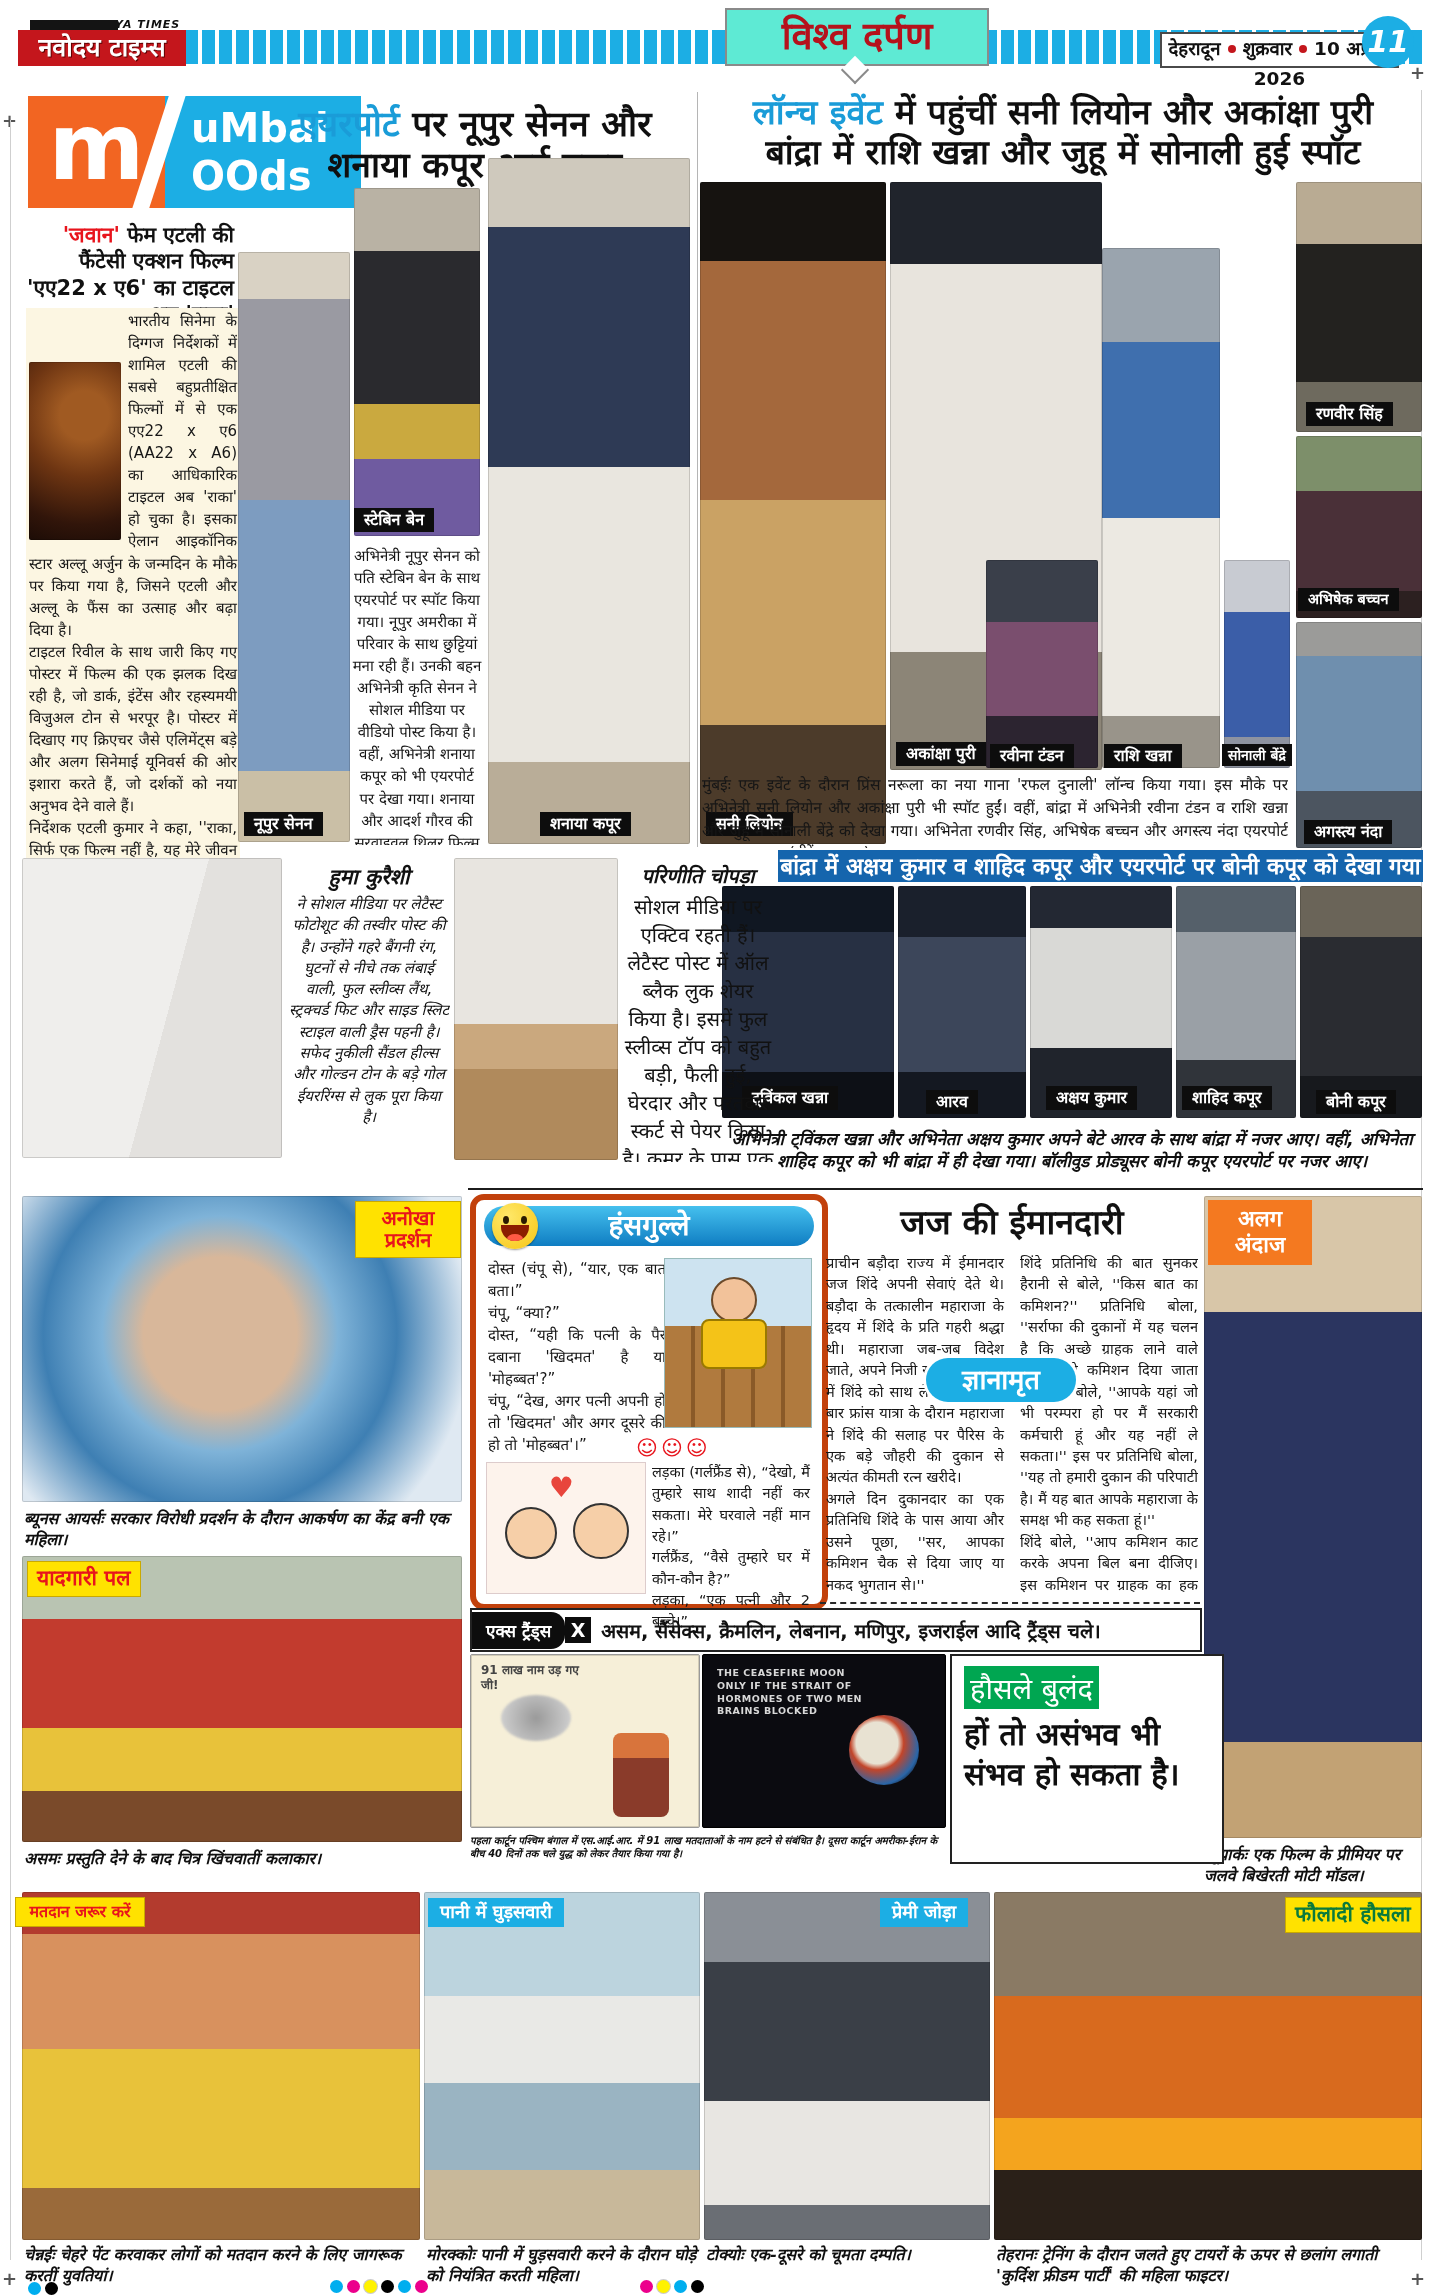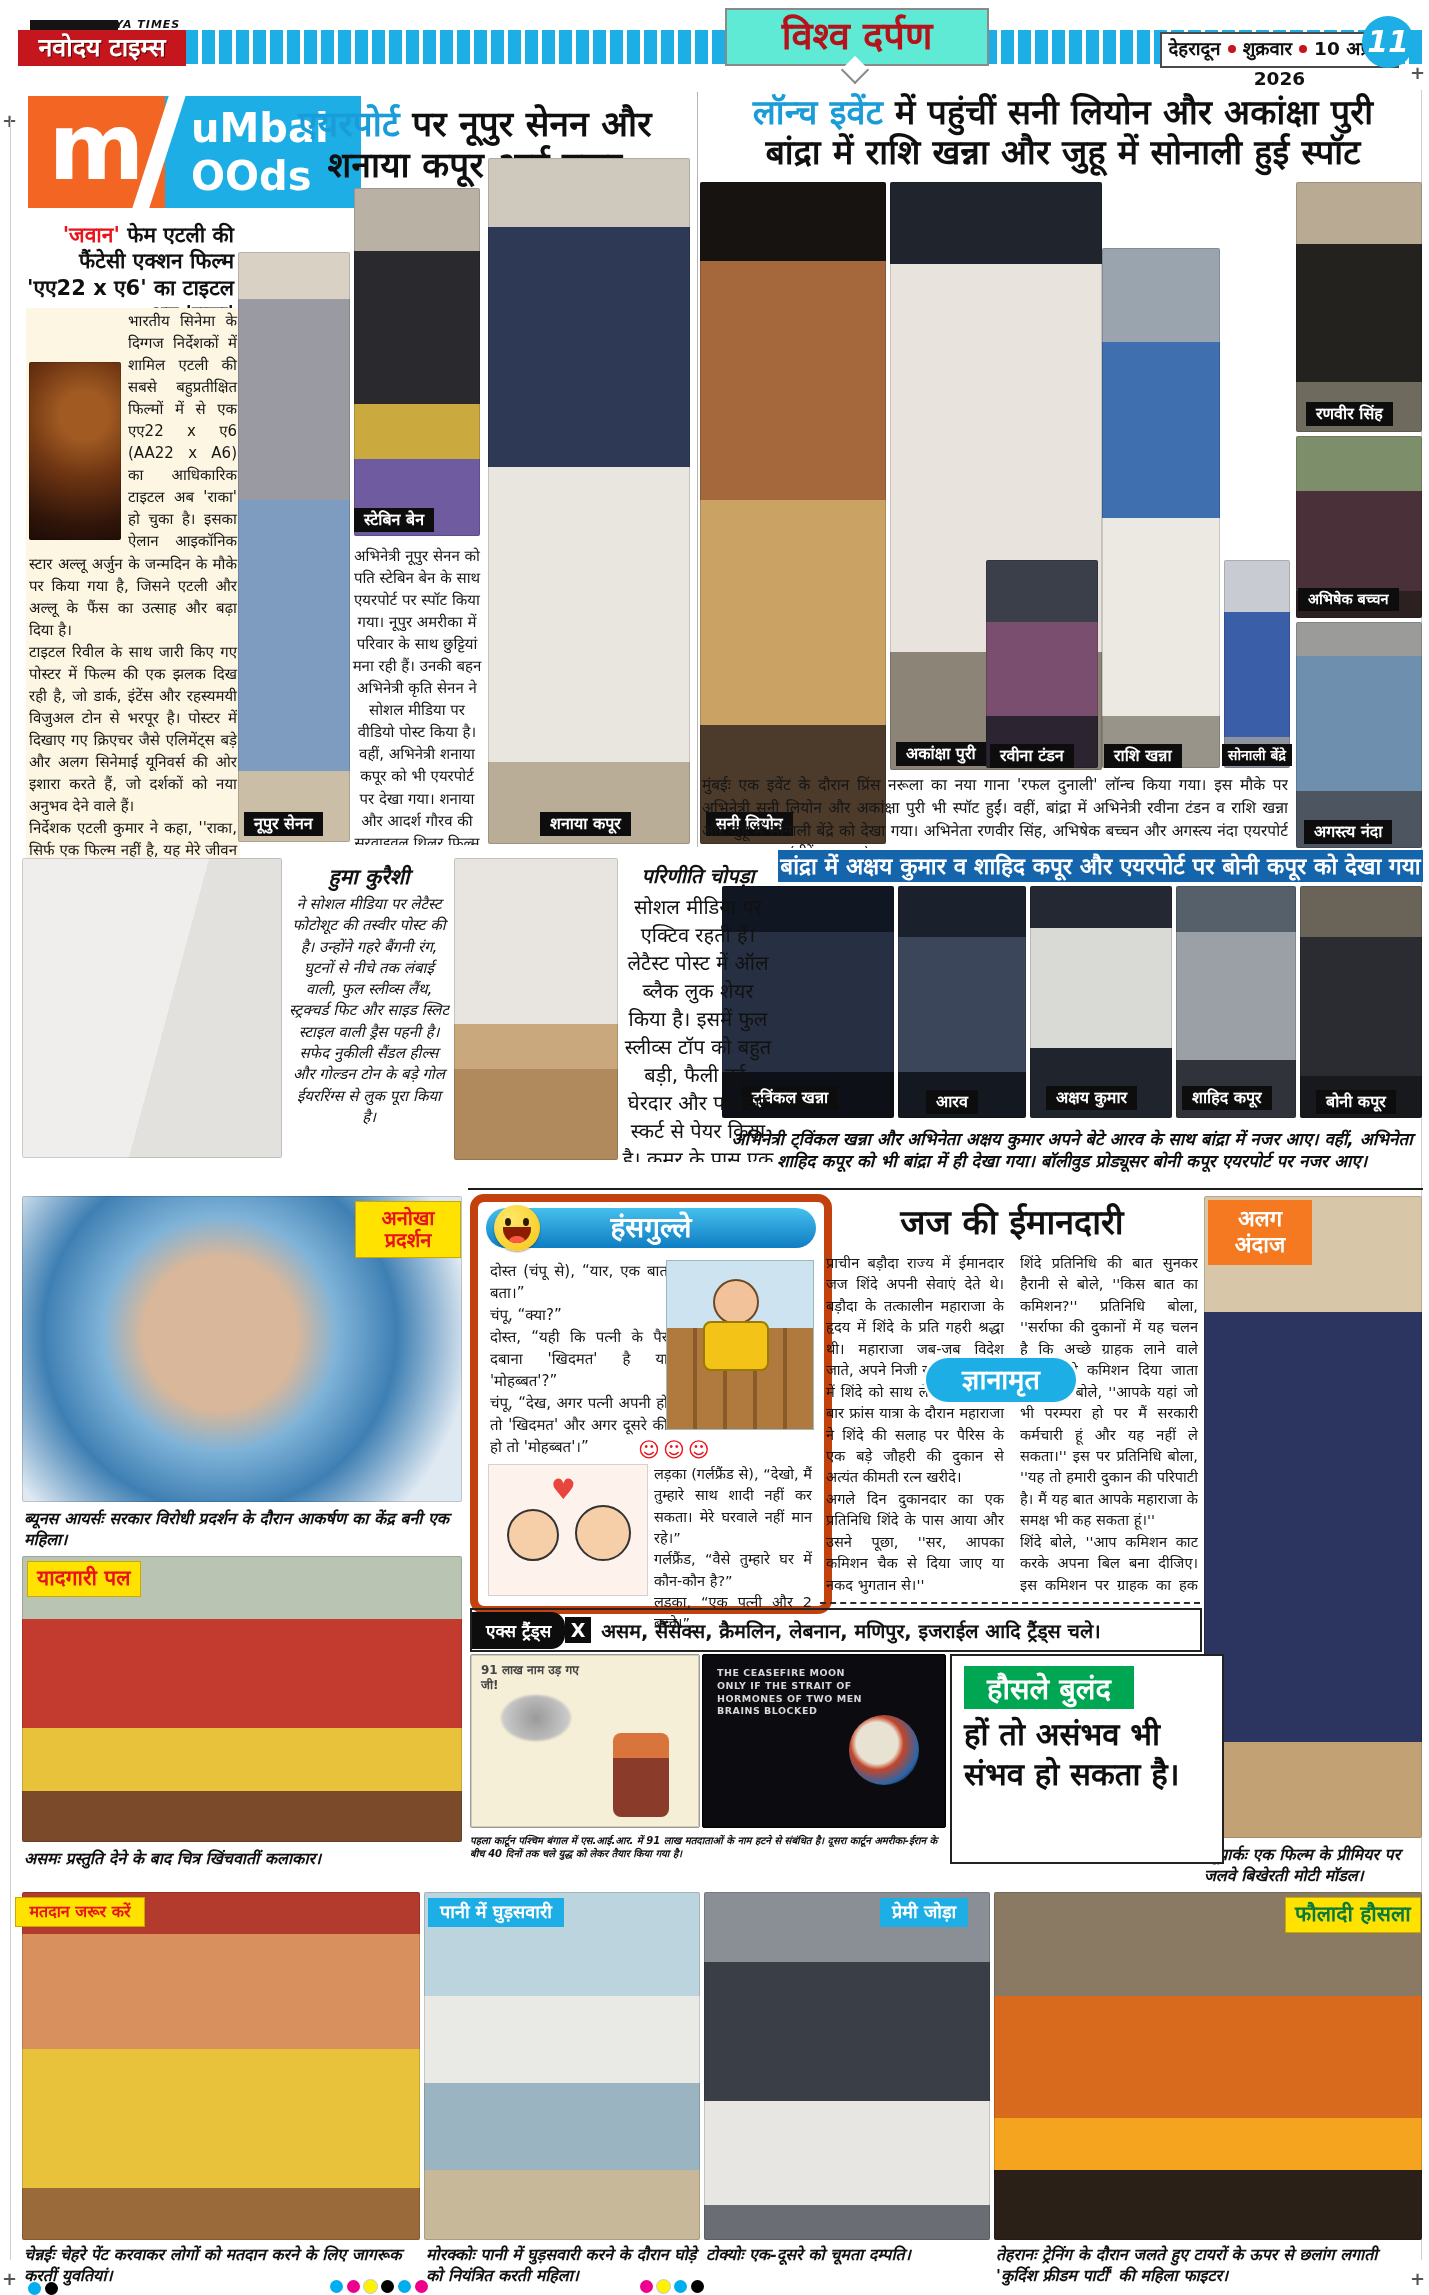--- a/index.html
+++ b/index.html
@@ -24,21 +24,21 @@
   .dashline{position:absolute;border-top:2.5px dashed #2a2a2a;height:0}
   .crop{position:absolute;color:#555;font-size:18px;font-weight:bold}
   .regdot{display:inline-block;width:13px;height:13px;border-radius:50%;margin-right:4px}
   .emoji-face{position:absolute;width:46px;height:46px;border-radius:50%;
       background:radial-gradient(circle at 35% 30%,#ffe869,#f7c514);box-shadow:0 1px 2px rgba(0,0,0,.4)}
   .emoji-face .eye{position:absolute;top:13px;width:6px;height:8px;border-radius:50%;background:#2b1a00}
   .emoji-face .mouth{position:absolute;left:9px;top:22px;width:28px;height:16px;border-radius:0 0 28px 28px;
       background:#8c1d00;overflow:hidden}
   .emoji-face .tongue{position:absolute;left:6px;top:9px;width:16px;height:10px;border-radius:50%;background:#ff5a45}
   .quotebox{position:absolute;background:#fff;border:2px solid #222}
-  .qhl{display:inline-block;background:#00a651;color:#fff;font-weight:bold;padding:2px 23px}
+  .qhl{display:inline-block;background:#00a651;color:#fff;font-weight:normal;padding:2px 6px}
   .qrest{font-weight:bold;color:#0e0e0e;line-height:1.28}
 </style>
 </head>
 <body>
 
 <div id="page">
 
   <div class="crop" style="left:2px;top:110px">+</div>
   <div class="crop" style="right:4px;top:62px">+</div>
   <div class="crop" style="left:2px;bottom:6px">+</div>
@@ -189,21 +189,21 @@
     <div style="font-size:20px;line-height:1.4">सोशल मीडिया पर एक्टिव रहती हैं। लेटैस्ट पोस्ट में ऑल ब्लैक लुक शेयर किया है। इसमें फुल स्लीव्स टॉप को बहुत बड़ी, फैली हुई, घेरदार और परतदार स्कर्ट से पेयर किया है। कमर के पास एक फूल का डिजाइन बना है। काली स्ट्रैपी हील्स ड्रैस से पेयर है।</div>
   </div>
 
   <div class="hrule" style="left:468px;top:1188px;width:955px"></div>
 
   <div class="photo" style="left:22px;top:1196px;width:440px;height:306px;
        background:radial-gradient(circle at 45% 45%,#d8b79a 0 26%,#7fb3d8 40%,#3e7fb3 60%,#dfe9f2 85%)"></div>
   <div class="ybox" style="left:356px;top:1202px;width:86px">अनोखा प्रदर्शन</div>
   <div class="cap" style="left:24px;top:1508px;width:438px">ब्यूनस आयर्सः सरकार विरोधी प्रदर्शन के दौरान आकर्षण का केंद्र बनी एक महिला।</div>
 
-  <div class="abs" style="left:470px;top:1194px;width:346px;height:404px;border:8px solid #c2410c;border-radius:14px">
+  <div class="abs" style="left:470px;top:1194px;width:346px;height:404px;border:6px solid #c2410c;border-radius:14px">
     <div style="position:absolute;left:8px;top:6px;right:8px;height:40px;border-radius:20px;
          background:linear-gradient(180deg,#45c0ee,#0f7dc2);color:#fff;font-weight:bold;font-size:28px;
          text-align:center;line-height:40px">हंसगुल्ले</div>
     <div class="emoji-face" style="left:16px;top:3px">
       <span class="eye" style="left:11px"></span>
         <span class="eye" style="left:29px"></span>
       <span class="mouth">
           <span class="tongue"></span>
         </span>
     </div>

